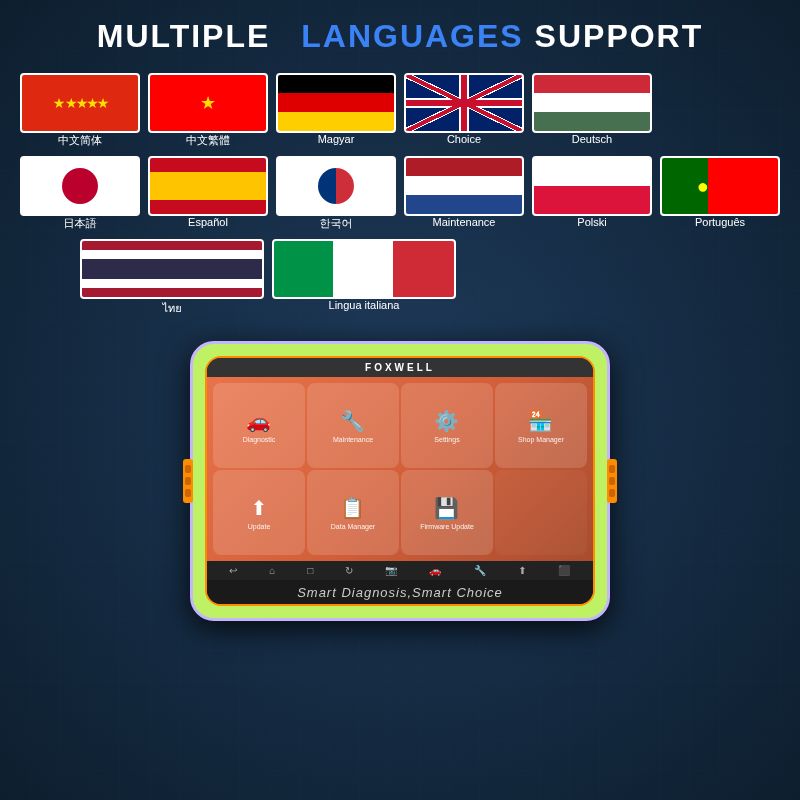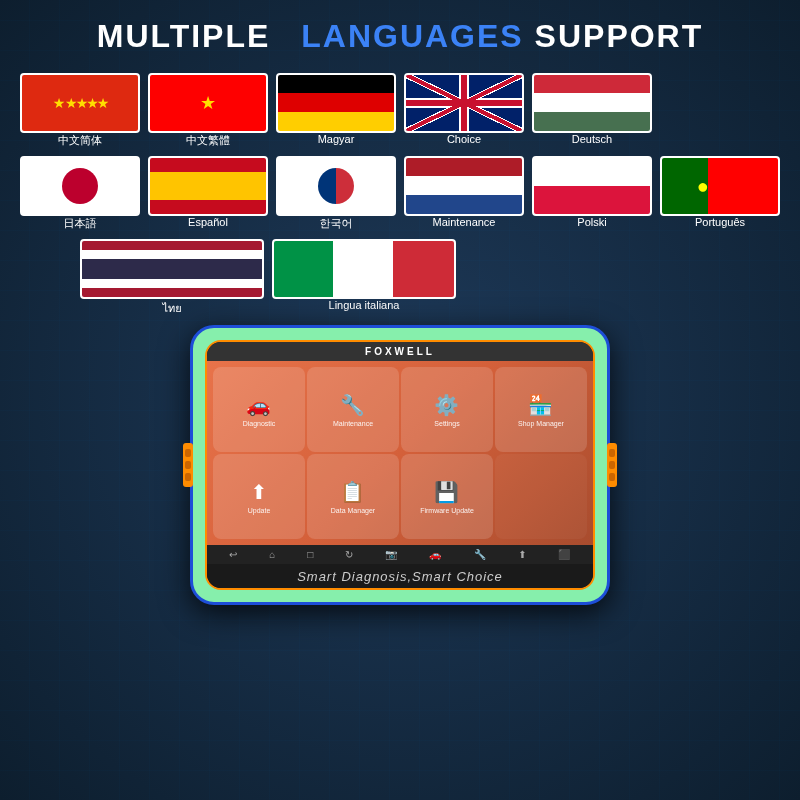--- a/index.html
+++ b/index.html
@@ -269,26 +269,27 @@
     
     .device-wrapper {
       display: flex;
       justify-content: center;
       width: 100%;
     }
 
     .device {
       width: 420px;
       height: 280px;
-      background: #86efac;
+      background: #bef264;
       border-radius: 24px;
       padding: 12px;
       position: relative;
       box-shadow: 0 8px 30px rgba(0,0,0,0.8);
-      border: 3px solid #1d4ed8;
+      border: 3px solid #c4b5fd;
+      margin-top: 16px;
     }
 
     
     .device::before {
       content: '';
       position: absolute;
       top: -2px; left: 10px; right: 10px; bottom: -2px;
       border-left: 10px solid #444;
       border-right: 10px solid #444;
       border-radius: 20px;

